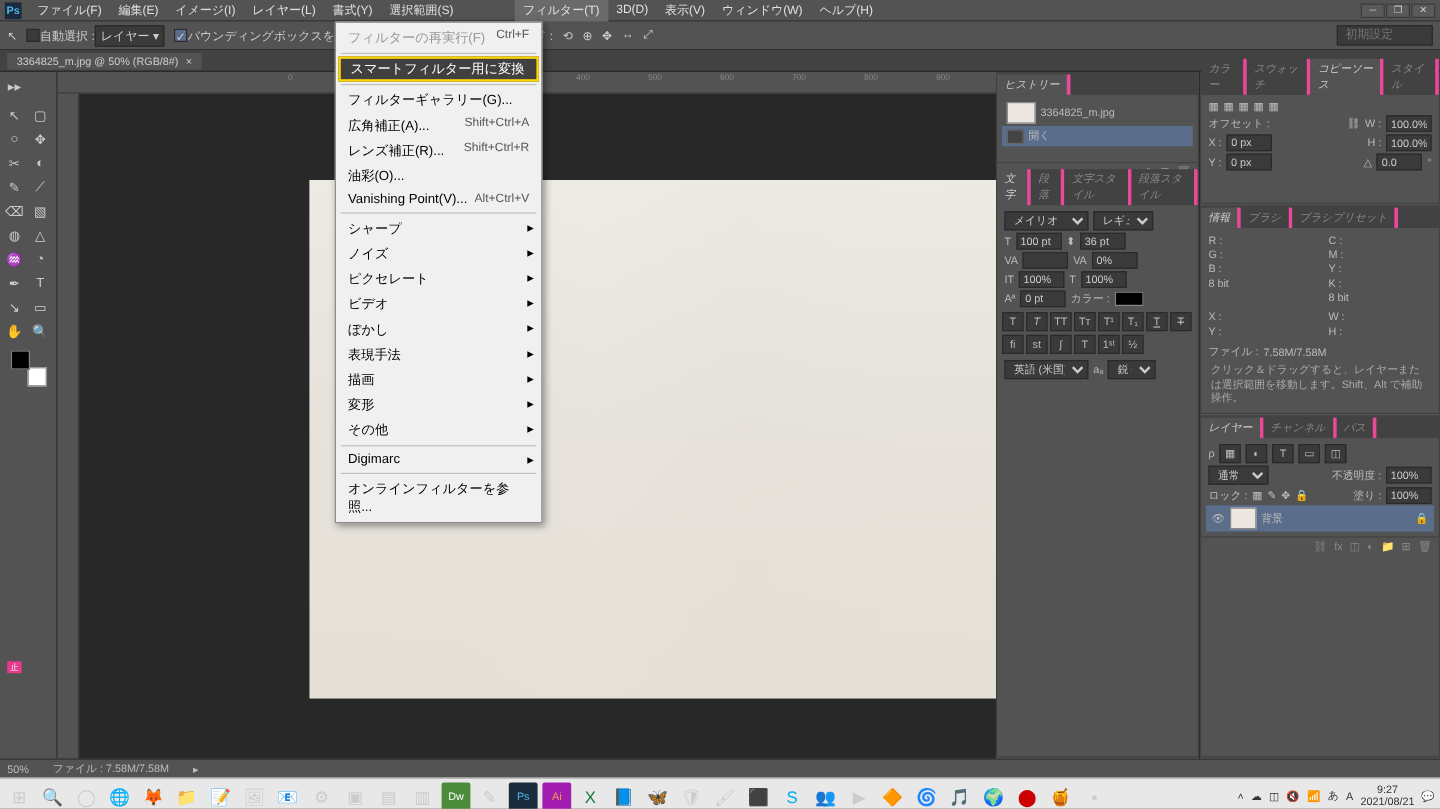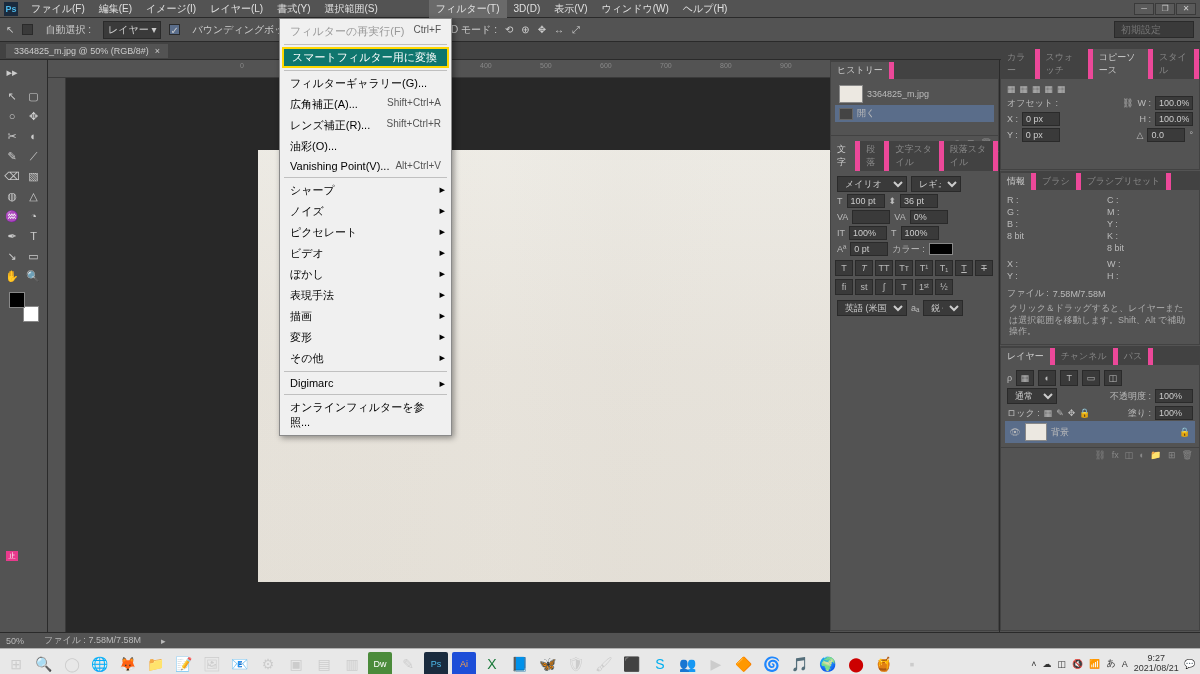--- a/index.html
+++ b/index.html
@@ -6,21 +6,21 @@
 body { background: #535353; color: #ccc; font-size: 10px; overflow: hidden; width: 1200px; height: 674px; position: relative; }
 
 .titlebar { background: #535353; height: 18px; display: flex; align-items: center; padding: 0 4px; border-bottom: 1px solid #2a2a2a; }
 .ps-logo { width: 14px; height: 14px; background: #1a2b3e; display: inline-flex; align-items: center; justify-content: center; color: #4db8e8; font-weight: bold; font-size: 9px; margin-right: 6px; }
 .menu-item { padding: 2px 7px; cursor: pointer; font-size: 10px; color: #e0e0e0; }
 .menu-item.open { background: #6a6a6a; margin-left: 44px; }
 .win-controls { margin-left: auto; display: flex; gap: 1px; }
 .win-btn { width: 20px; height: 12px; background: #5a5a5a; border: 1px solid #3a3a3a; display: flex; align-items: center; justify-content: center; font-size: 8px; color: #ccc; cursor: pointer; }
 
 .options-bar { background: #535353; height: 24px; display: flex; align-items: center; padding: 2px 6px; gap: 8px; border-bottom: 1px solid #2a2a2a; font-size: 10px; }
-.opt-ctrl { display: flex; align-items: center; gap: 12px; }
+.opt-ctrl { display: flex; align-items: center; gap: 0; }
 .opt-check { width: 11px; height: 11px; background: #3a3a3a; border: 1px solid #2a2a2a; }
 .opt-select { background: #3a3a3a; border: 1px solid #2a2a2a; padding: 1px 4px; color: #ccc; font-size: 10px; }
 .opt-search { margin-left: auto; background: #3a3a3a; border: 1px solid #2a2a2a; padding: 2px 6px; width: 80px; color: #ccc; font-size: 10px; }
 
 .tab-bar { background: #424242; height: 18px; display: flex; align-items: center; padding-left: 6px; border-bottom: 1px solid #2a2a2a; }
 .doc-tab { background: #535353; padding: 2px 8px; font-size: 9px; color: #ccc; position: relative; display:flex; align-items:center; gap:6px; }
 .tab-close { font-size: 9px; cursor: pointer; }
 
 .main { display: flex; height: 572px; }
 
@@ -42,21 +42,21 @@
   linear-gradient(90deg, rgba(180,175,165,0.05) 0%, rgba(200,195,185,0.08) 20%, rgba(180,175,165,0.03) 40%, rgba(200,195,185,0.1) 60%, rgba(180,175,165,0.05) 80%, rgba(200,195,185,0.08) 100%),
   linear-gradient(180deg, rgba(240,238,232,0.9) 0%, rgba(232,228,220,0.7) 50%, rgba(225,220,210,0.5) 100%);
 }
 
 .panels-right { width: 370px; background: #535353; display: flex; }
 .panels-col1 { width: 170px; display: flex; flex-direction: column; border-right: 1px solid #2a2a2a; }
 .panels-col2 { width: 200px; display: flex; flex-direction: column; }
 
 .panel { background: #535353; border: 1px solid #424242; margin-bottom: 1px; }
 .panel-tabs { display: flex; background: #424242; height: 18px; align-items: flex-end; font-size: 9px; }
-.panel-tab { padding: 2px 6px; background: #535353; cursor: pointer; color: #ccc; border-right: 5px solid #ec4899; }
+.panel-tab { padding: 2px 6px; background: #535353; cursor: pointer; color: #ccc; border-right: 3px solid #ec4899; font-style: italic; }
 .panel-tab.inactive { background: #424242; color: #888; }
 .panel-body { padding: 4px; font-size: 9px; color: #bbb; }
 .panel-row { display: flex; align-items: center; gap: 4px; padding: 1px 2px; }
 .panel-input { background: #3a3a3a; border: 1px solid #2a2a2a; color: #ccc; padding: 1px 3px; font-size: 9px; width: 38px; }
 
 .history-item { display: flex; align-items: center; padding: 2px 4px; gap: 4px; }
 .history-item.sel { background: #5a6d8a; }
 .history-thumb { width: 24px; height: 18px; background: #ece8e1; border: 1px solid #888; }
 .history-thumb.small { width: 14px; height: 12px; background: #444; border:1px solid #666; }
 
@@ -64,21 +64,21 @@
 .layer-thumb { width: 22px; height: 18px; background: #ece8e1; border: 1px solid #888; }
 .eye { width: 12px; text-align: center; }
 .lock-icon { margin-left: auto; font-size: 9px; }
 
 .type-btnrow { display: flex; gap: 2px; margin-top: 3px; }
 .type-btn { width: 18px; height: 16px; background: #3a3a3a; border: 1px solid #2a2a2a; display: flex; align-items: center; justify-content: center; font-size: 9px; color: #bbb; cursor:pointer; }
 
 .dropdown-menu { position: absolute; left: 279px; top: 18px; width: 173px; background: #f0f0f0; border: 1px solid #8a8a8a; box-shadow: 2px 2px 6px rgba(0,0,0,0.4); z-index: 1000; color: #000; font-size: 11px; padding: 2px 0; }
 .dd-item { padding: 3px 10px; display: flex; justify-content: space-between; cursor: pointer; position: relative; }
 .dd-item.disabled { color: #999; cursor: default; }
-.dd-item.highlighted { background: #0f766e; color: #fff; border: 2px solid #ffd800; margin: 0 2px; padding: 1px 8px; }
+.dd-item.highlighted { background: #404040; color: #fff; border: 2px solid #ffd800; margin: 0 2px; padding: 1px 8px; }
 .dd-sep { height: 1px; background: #c0c0c0; margin: 2px 4px; }
 .dd-arrow { position: absolute; right: 6px; }
 .dd-shortcut { color: #555; font-size: 10px; }
 
 .info-text { font-size: 9px; color: #aaa; padding: 2px 4px; line-height: 1.3; }
 
 .status-bar { background: #535353; height: 16px; display: flex; align-items: center; padding: 0 6px; font-size: 9px; color: #bbb; border-top: 1px solid #2a2a2a; gap: 20px; }
 
 .taskbar { background: #e8e8e8; height: 30px; display: flex; align-items: center; padding: 0 4px; gap: 4px; border-top: 1px solid #b0b0b0; }
 .task-icon { width: 24px; height: 24px; display: flex; align-items: center; justify-content: center; cursor: pointer; font-size: 14px; border-radius: 2px; }
@@ -472,21 +472,21 @@
   <div class="task-icon">📝</div>
   <div class="task-icon">🖼</div>
   <div class="task-icon">📧</div>
   <div class="task-icon">⚙</div>
   <div class="task-icon">▣</div>
   <div class="task-icon">▤</div>
   <div class="task-icon">▥</div>
   <div class="task-icon" style="background:#4b8b3b;color:#fff;font-size:9px;">Dw</div>
   <div class="task-icon">✎</div>
   <div class="task-icon" style="background:#1a2b3e;color:#4db8e8;font-size:9px;">Ps</div>
-  <div class="task-icon" style="background:#1d4ed8;color:#f7a04a;font-size:9px;">Ai</div>
+  <div class="task-icon" style="background:#a21caf;color:#f7a04a;font-size:9px;">Ai</div>
   <div class="task-icon" style="color:#1a7a3a;">X</div>
   <div class="task-icon">📘</div>
   <div class="task-icon">🦋</div>
   <div class="task-icon">🛡</div>
   <div class="task-icon">🖌</div>
   <div class="task-icon">⬛</div>
   <div class="task-icon" style="color:#00aff0;">S</div>
   <div class="task-icon">👥</div>
   <div class="task-icon">▶</div>
   <div class="task-icon">🔶</div>

